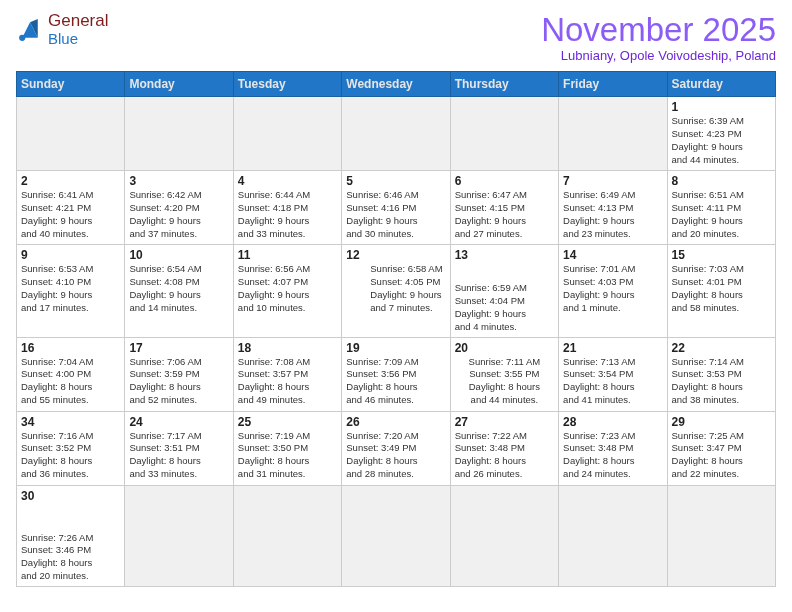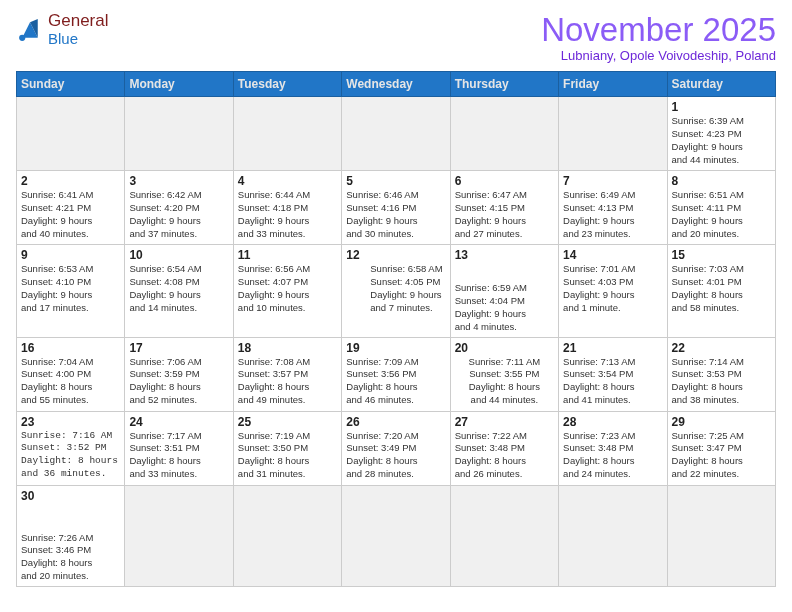--- a/index.html
+++ b/index.html
@@ -281,22 +281,22 @@
           <td>
             <span class="day-num">22</span>
             <div class="day-info" style="white-space: pre-line;">Sunrise: 7:14 AM
 Sunset: 3:53 PM
 Daylight: 8 hours
 and 38 minutes.</div>
           </td>
         </tr>
         <tr>
           <td>
-            <span class="day-num">23</span>
-            <div class="day-info" style="white-space: pre-line; font-family: Liberation Mono, monospace;">Sunrise: 7:16 AM
+            <span class="day-num">34</span>
+            <div class="day-info" style="white-space: pre-line;">Sunrise: 7:16 AM
 Sunset: 3:52 PM
 Daylight: 8 hours
 and 36 minutes.</div>
           </td>
           <td>
             <span class="day-num">24</span>
             <div class="day-info" style="white-space: pre-line;">Sunrise: 7:17 AM
 Sunset: 3:51 PM
 Daylight: 8 hours
 and 33 minutes.</div>

